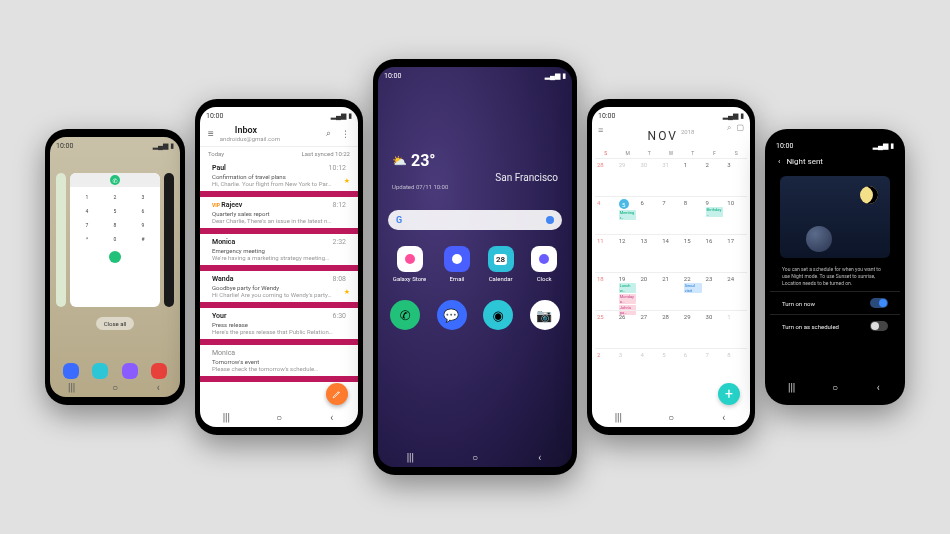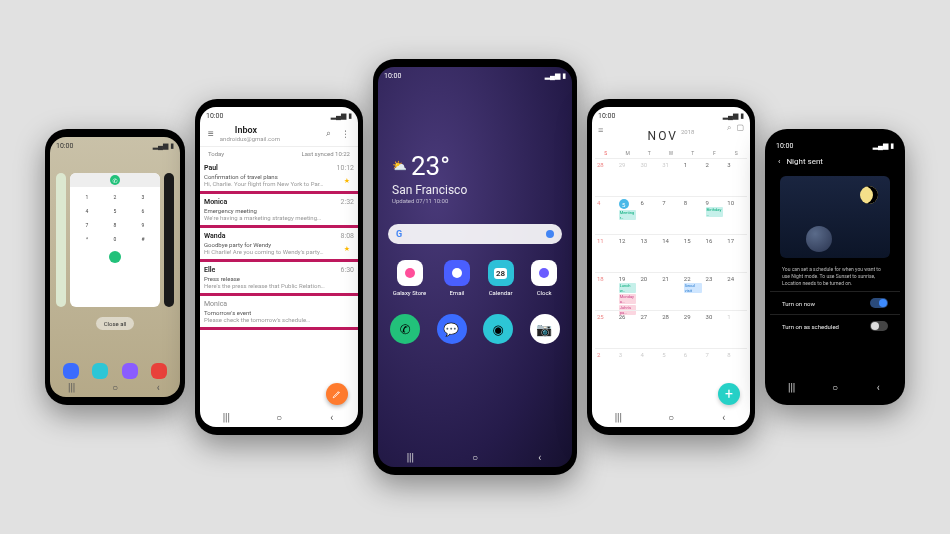--- a/index.html
+++ b/index.html
@@ -58,38 +58,38 @@
   .p1 .dockicon { width:16px;height:16px;border-radius:6px;}
 
   
   .p2 .header { display:flex;align-items:center;gap:6px;padding:4px 8px;border-bottom:1px solid #eee;}
   .p2 .ham { font-size:10px;color:#666;}
   .p2 .title { font-size:9px;font-weight:600;color:#222;padding-left:15px;}
   .p2 .sub { font-size:6px;color:#999;}
   .p2 .hspace{flex:1;}
   .p2 .hicon{font-size:9px;color:#666;margin-left:4px;}
   .p2 .today { display:flex;justify-content:space-between;padding:3px 8px;font-size:6px;color:#888;}
-  .p2 .mail { padding:4px 4px; border-bottom:3px solid #be185d;}
+  .p2 .mail { padding:4px 12px; border-bottom:6px solid #be185d;}
   .p2 .mrow1 { display:flex;justify-content:space-between;font-size:7px;}
   .p2 .from { font-weight:600;color:#222;}
   .p2 .from.read{font-weight:400;color:#888;}
   .p2 .time { color:#999;margin-left:31px;}
   .p2 .subj { font-size:6px;color:#555;margin-top:1px;white-space:nowrap;overflow:hidden;text-overflow:ellipsis;}
   .p2 .prev { font-size:6px;color:#999;white-space:nowrap;overflow:hidden;text-overflow:ellipsis;}
   .p2 .rajeev::before { content:"VIP ";color:#f80;font-size:5px;font-weight:700;}
   .p2 .star { position:absolute;right:8px;margin-top:-10px;color:#fb0;font-size:7px;}
   .p2 .fab { position:absolute;right:10px;bottom:22px;width:22px;height:22px;border-radius:50%;background:#ff7b2e;color:#fff;display:flex;align-items:center;justify-content:center;box-shadow:0 2px 4px rgba(0,0,0,.3);}
 
   
   .p3 .screen { background: radial-gradient(ellipse at 30% 30%, #4a3a7a, #251b4a 70%, #15102e); }
   .p3 .weather { color:#fff; padding: 70px 14px 0; }
   .p3 .wrow { display:flex;align-items:center;gap:4px;}
-  .p3 .temp { font-size:26px;font-weight:400;}
+  .p3 .temp { font-size:16px;font-weight:700;}
   .p3 .wicon { font-size:12px;}
-  .p3 .city { font-size:12px;opacity:.9;margin-top:2px;}
+  .p3 .city { font-size:10px;opacity:.9;margin-top:2px;text-align:right;}
   .p3 .upd { font-size:6px;opacity:.65;}
   .p3 .search { margin:20px 10px 0;background:rgba(255,255,255,.9);border-radius:14px;height:20px;display:flex;align-items:center;padding:0 8px;justify-content:space-between;}
   .p3 .glogo { font-size:9px;font-weight:700;}
   .p3 .glogo span:nth-child(1){color:#4285F4;} .p3 .glogo span:nth-child(2){color:#EA4335;}
   .p3 .mic { width:8px;height:8px;border-radius:50%;background:#4285F4;}
   .p3 .apps { display:flex;justify-content:space-around;margin-top:16px;padding:0 6px;}
   .p3 .app { display:flex;flex-direction:column;align-items:center;gap:3px;}
   .p3 .aicon { width:26px;height:26px;border-radius:8px;display:flex;align-items:center;justify-content:center;font-size:11px;color:#fff;}
   .p3 .alabel { font-size:6px;color:#fff;text-align:center;}
   .p3 .dock3 { display:flex;justify-content:space-around;margin-top:18px;padding:0 4px;}
@@ -202,38 +202,46 @@
           <div class="mrow1">
             <span class="from  ">Paul</span>
             <span class="time">10:12</span>
           </div>
           <div class="subj">Confirmation of travel plans</div>
           <div class="prev">Hi, Charlie. Your flight from New York to Par…</div>
           <span class="star">★</span>
         </div>
         <div class="mail">
           <div class="mrow1">
+            <span class="from  rajeev">Rajeev</span>
+            <span class="time">8:12</span>
+          </div>
+          <div class="subj">Quarterly sales report</div>
+          <div class="prev">Dear Charlie, There's an issue in the latest n…</div>
+        </div>
+        <div class="mail">
+          <div class="mrow1">
             <span class="from  ">Monica</span>
             <span class="time">2:32</span>
           </div>
           <div class="subj">Emergency meeting</div>
           <div class="prev">We're having a marketing strategy meeting…</div>
         </div>
         <div class="mail">
           <div class="mrow1">
             <span class="from  ">Wanda</span>
             <span class="time">8:08</span>
           </div>
           <div class="subj">Goodbye party for Wendy</div>
           <div class="prev">Hi Charlie! Are you coming to Wendy's party…</div>
           <span class="star">★</span>
         </div>
         <div class="mail">
           <div class="mrow1">
-            <span class="from  ">Elle</span>
+            <span class="from  ">Your</span>
             <span class="time">6:30</span>
           </div>
           <div class="subj">Press release</div>
           <div class="prev">Here's the press release that Public Relation…</div>
         </div>
         <div class="mail">
           <div class="mrow1">
             <span class="from read ">Monica</span>
             <span class="time"></span>
           </div>

